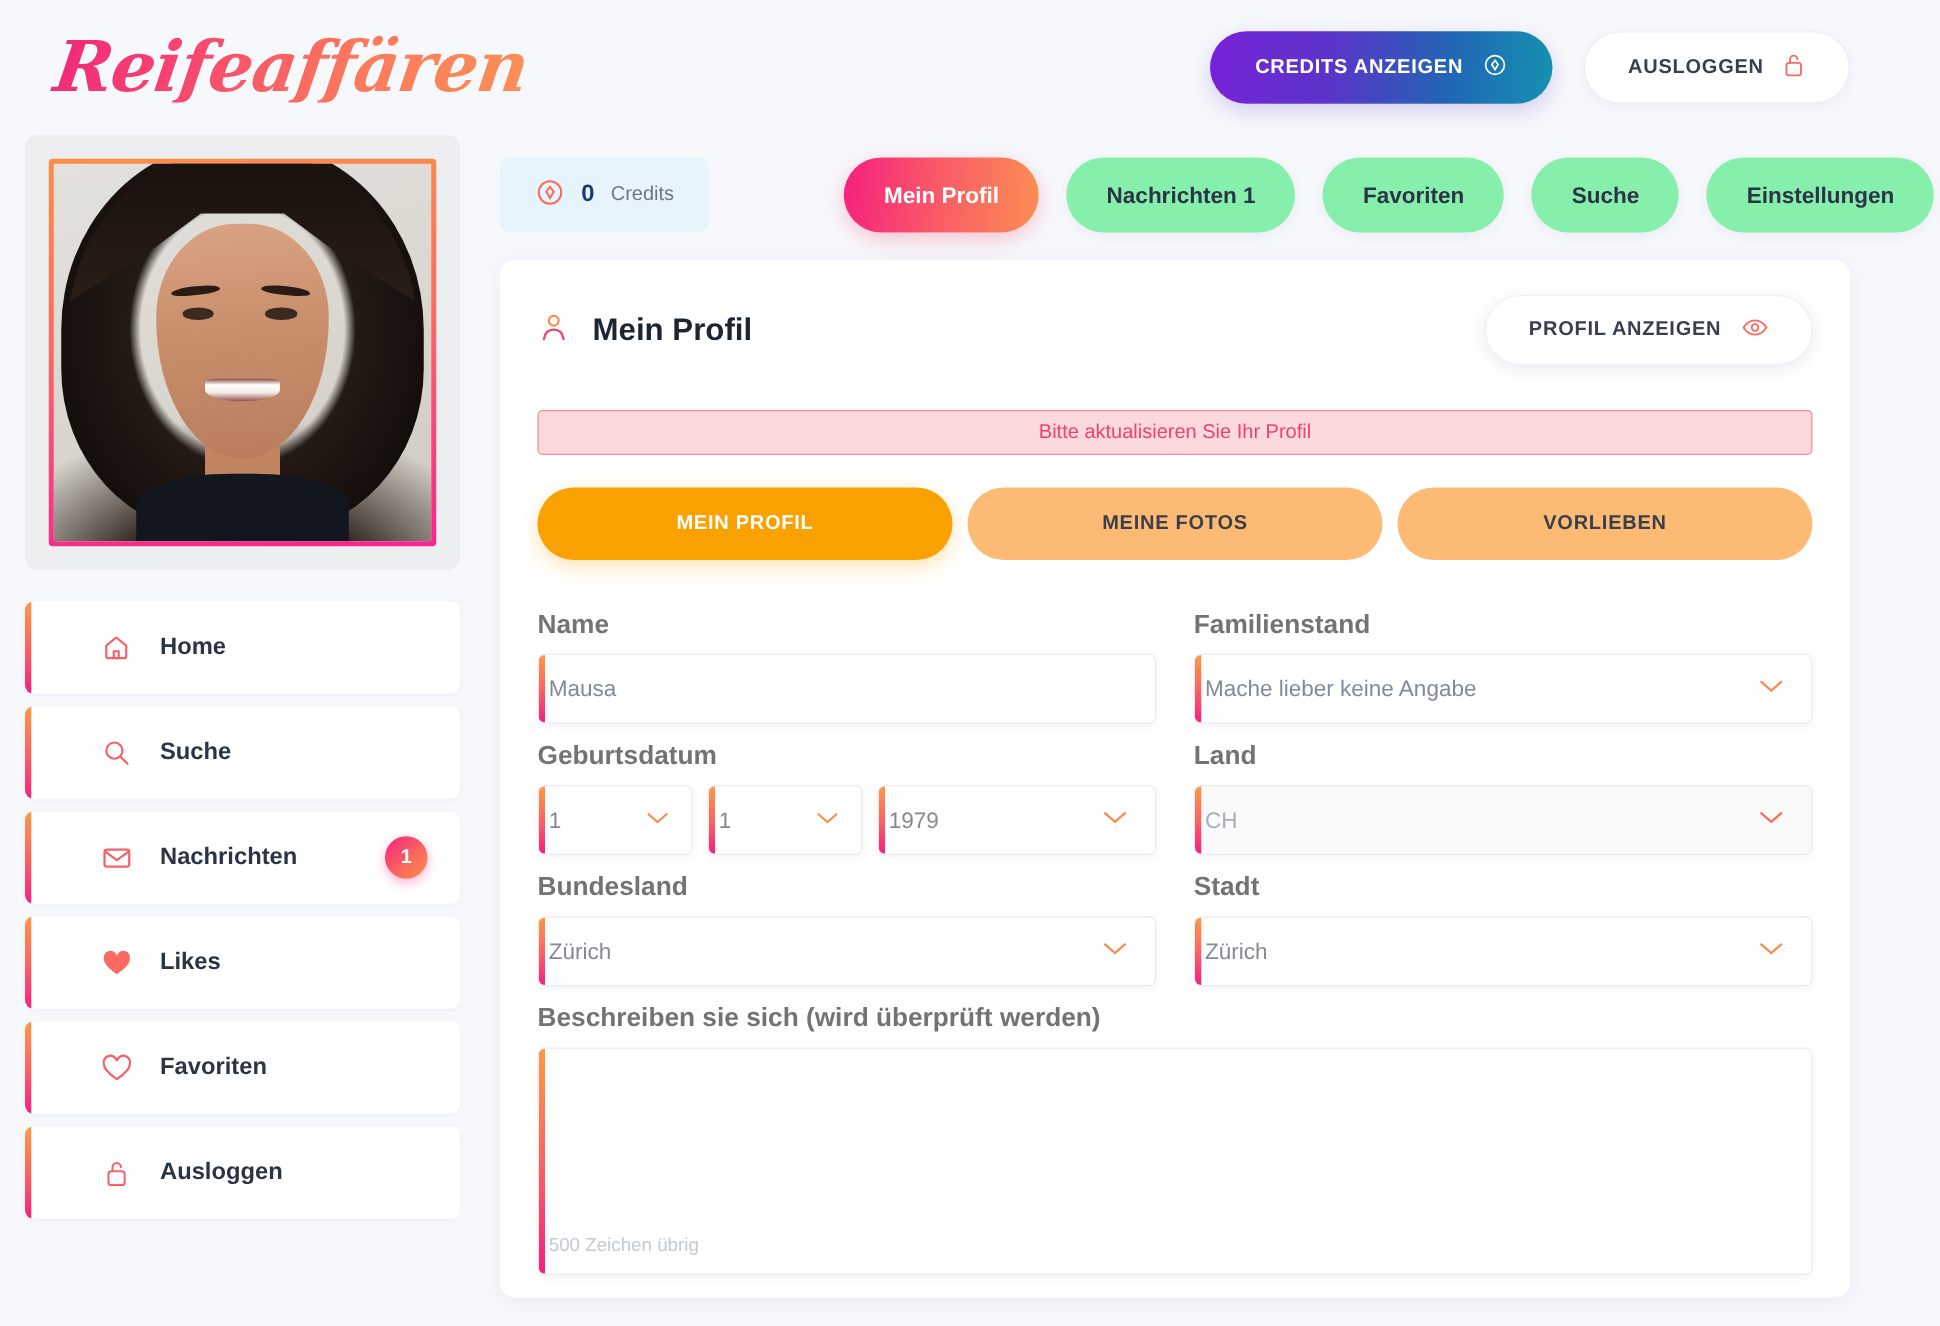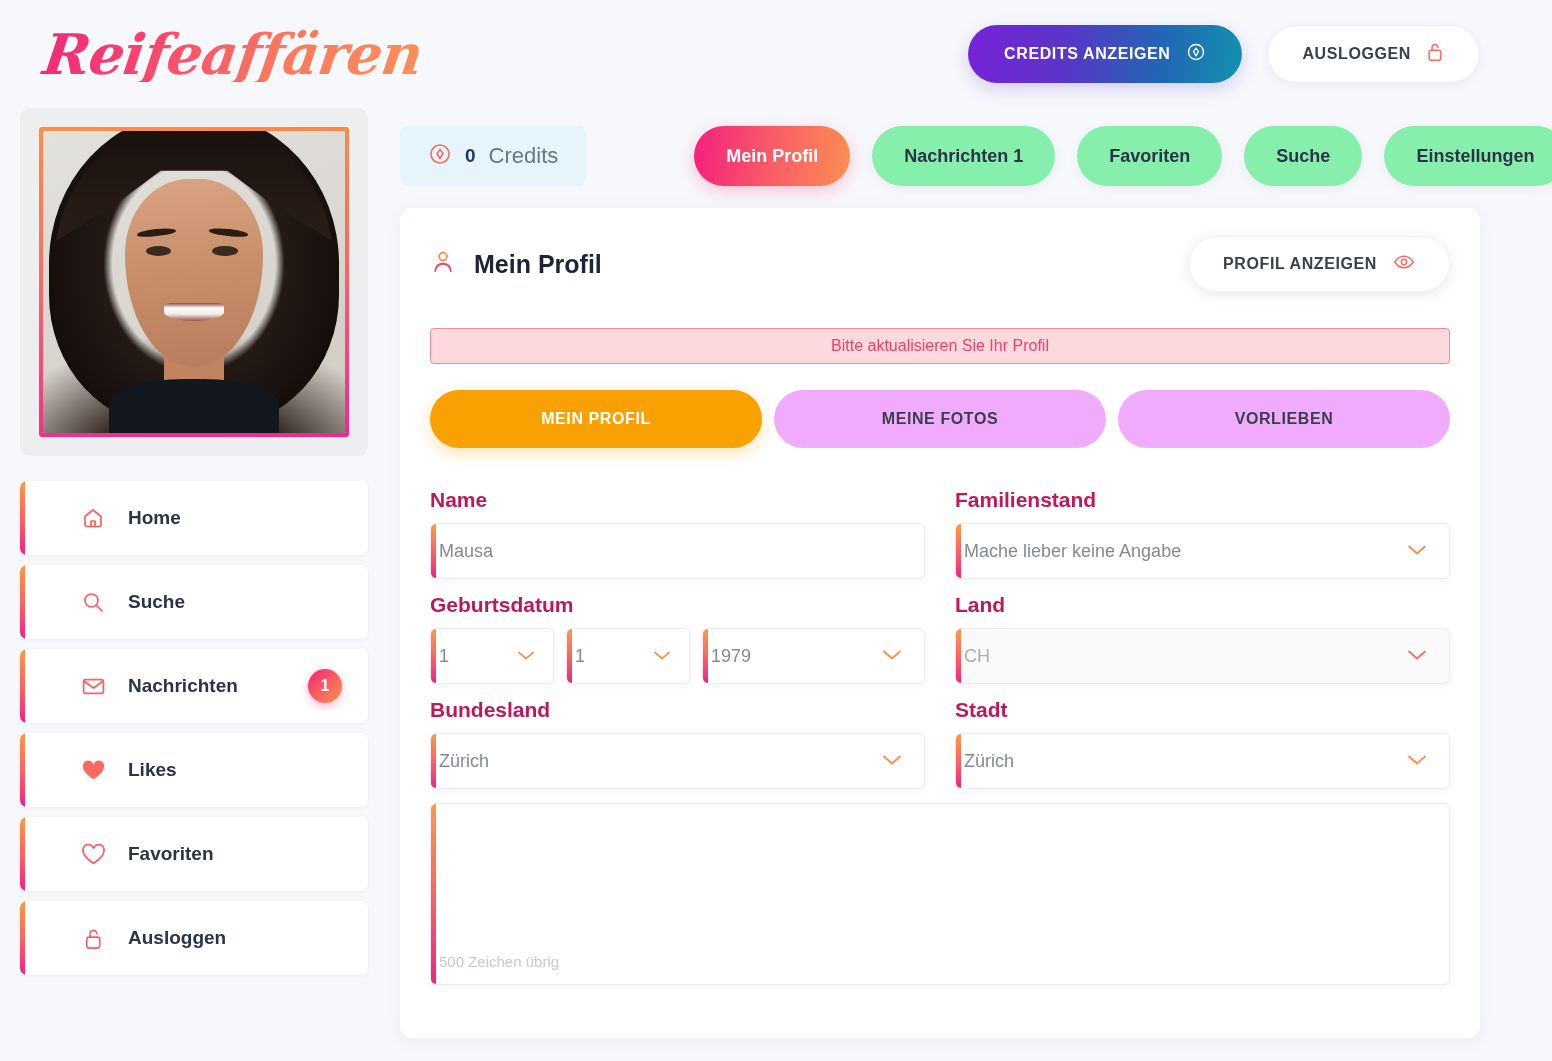--- a/index.html
+++ b/index.html
@@ -199,21 +199,21 @@
   .credits-chip {
     background: #e6f4fb;
     border-radius: 8px;
     height: 60px;
     padding: 0 28px;
     display: flex; align-items: center; gap: 13px;
     flex: 0 0 auto;
     margin-right: 86px;
   }
   .credits-num { font-size: 19px; font-weight: bold; color: #1a3a6b; }
-  .credits-word { font-size: 22px; color: #6c7685; }
+  .credits-word { font-size: 16px; color: #6c7685; }
 
   .tab {
     height: 60px;
     padding: 0 32px;
     border-radius: 30px;
     background: #86efac;
     font-size: 18px;
     font-weight: bold;
     color: #2b3445;
     display: flex; align-items: center;
@@ -268,21 +268,21 @@
     color: #f0416d;
     font-size: 16px;
     margin-bottom: 26px;
   }
 
   .subtabs { display: flex; gap: 12px; margin-bottom: 40px; }
   .subtab {
     flex: 1;
     height: 58px;
     border-radius: 29px;
-    background: #f0abfc;
+    background: #fdba74;
     color: #3a3f4a;
     font-size: 16px; font-weight: bold; letter-spacing: 0.6px;
     display: flex; align-items: center; justify-content: center;
     border: none; cursor: pointer;
     font-family: "Liberation Sans", sans-serif;
   }
   .subtab.active {
     background: #f9a100;
     color: #fff;
     box-shadow: 0 5px 16px rgba(249,161,0,0.30);
@@ -291,21 +291,21 @@
   
   .form-grid {
     display: grid;
     grid-template-columns: 1fr 1fr;
     column-gap: 30px;
     row-gap: 0;
   }
   .field { margin-bottom: 14px; }
   .field.full { grid-column: 1 / -1; }
   .flabel {
-    font-size: 21px; font-weight: bold; color: #be185d;
+    font-size: 21px; font-weight: bold; color: #737373;
     margin-bottom: 11px; display: block;
   }
 
   .ctrl {
     position: relative;
     background: #fff;
     border: 1px solid #ebecf1;
     border-radius: 6px;
     height: 56px;
     display: flex; align-items: center;
@@ -589,20 +589,21 @@
             <span class="val">Zürich</span>
             <span class="chev">
               <svg width="20" height="12" viewBox="0 0 20 12" fill="none" stroke="#fb8a4e" stroke-width="1.8" stroke-linecap="round">
                   <path d="M2 2.5 L10 9.5 L18 2.5"></path>
                 </svg>
             </span>
           </div>
         </div>
 
         <div class="field full">
+          <label class="flabel">Beschreiben sie sich (wird überprüft werden)</label>
           <div class="ctrl area">
             <span class="counter">500 Zeichen übrig</span>
           </div>
         </div>
 
       </div>
     </section>
   </main>
 </div>
 

